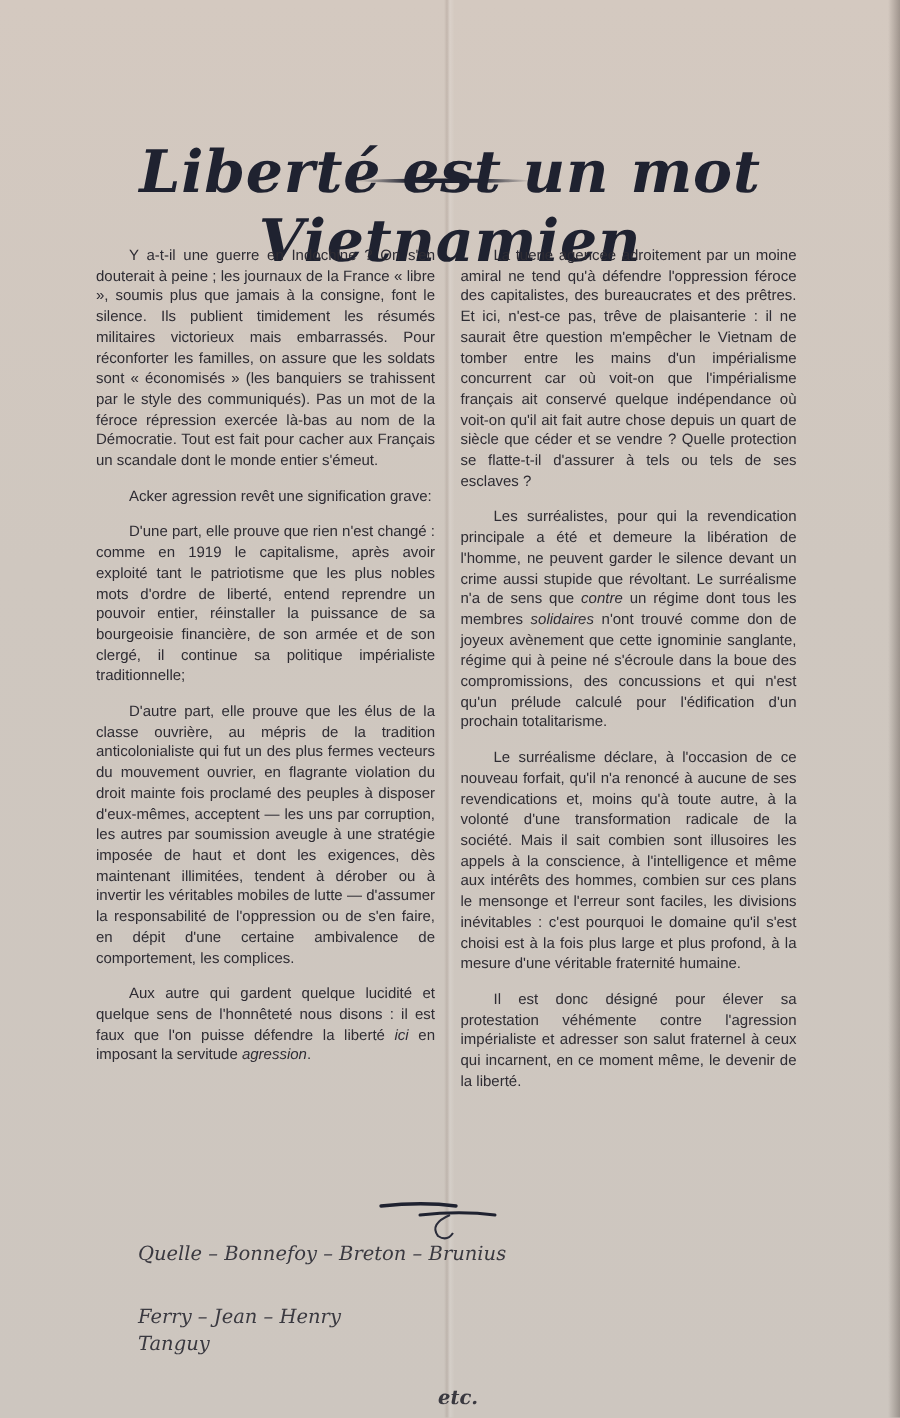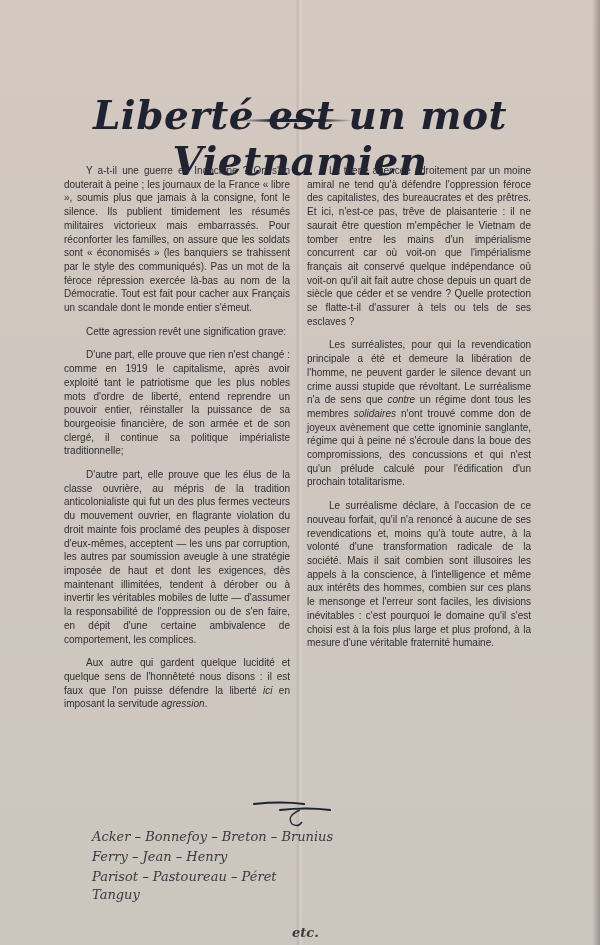--- a/index.html
+++ b/index.html
@@ -38,52 +38,52 @@
   .col em { font-style:italic; }
   .ornament {
     position:absolute; left:252px; top:800px; width:80px; height:30px;
   }
   .signatures {
     position:absolute; left:92px; top:828px; width:360px;
     font-family:"DejaVu Serif", serif; font-style:italic;
     font-size:13px; color:#3a3940; line-height:18px;
   }
   .sig-line { white-space:nowrap; }
-  .sig-line.gap { margin-top:2px; }
+  .sig-line.gap { margin-top:24px; }
   .etc { position:absolute; left:200px; top:96px;font-weight:bold; }
 </style>
 </head>
 <body>
 
 <div class="sheet">
 
   <h1 class="title">Liberté est un mot Vietnamien</h1>
   <div class="rule"></div>
 
   <div class="col left">
     <p>Y a-t-il une guerre en Indochine ? On s'en douterait à peine ; les journaux de la France « libre », soumis plus que jamais à la consigne, font le silence. Ils publient timidement les résumés militaires victorieux mais embarrassés. Pour réconforter les familles, on assure que les soldats sont « économisés » (les banquiers se trahissent par le style des communiqués). Pas un mot de la féroce répression exercée là-bas au nom de la Démocratie. Tout est fait pour cacher aux Français un scandale dont le monde entier s'émeut.</p>
-    <p>Cette agression revêt une signification grave:</p>
+    <p>Acker agression revêt une signification grave:</p>
     <p>D'une part, elle prouve que rien n'est changé : comme en 1919 le capitalisme, après avoir exploité tant le patriotisme que les plus nobles mots d'ordre de liberté, entend reprendre un pouvoir entier, réinstaller la puissance de sa bourgeoisie financière, de son armée et de son clergé, il continue sa politique impérialiste traditionnelle;</p>
     <p>D'autre part, elle prouve que les élus de la classe ouvrière, au mépris de la tradition anticolonialiste qui fut un des plus fermes vecteurs du mouvement ouvrier, en flagrante violation du droit mainte fois proclamé des peuples à disposer d'eux-mêmes, acceptent — les uns par corruption, les autres par soumission aveugle à une stratégie imposée de haut et dont les exigences, dès maintenant illimitées, tendent à dérober ou à invertir les véritables mobiles de lutte — d'assumer la responsabilité de l'oppression ou de s'en faire, en dépit d'une certaine ambivalence de comportement, les complices.</p>
     <p><span>Aux autre qui gardent quelque lucidité et quelque sens de l'honnêteté nous disons : il est faux que l'on puisse défendre la liberté </span><em>ici</em><span> en imposant la servitude </span><em>agression</em><span>.</span></p>
   </div>
 
   <div class="col right">
     <p>La tuerie agencée adroitement par un moine amiral ne tend qu'à défendre l'oppression féroce des capitalistes, des bureaucrates et des prêtres. Et ici, n'est-ce pas, trêve de plaisanterie : il ne saurait être question m'empêcher le Vietnam de tomber entre les mains d'un impérialisme concurrent car où voit-on que l'impérialisme français ait conservé quelque indépendance où voit-on qu'il ait fait autre chose depuis un quart de siècle que céder et se vendre ? Quelle protection se flatte-t-il d'assurer à tels ou tels de ses esclaves ?</p>
     <p><span>Les surréalistes, pour qui la revendication principale a été et demeure la libération de l'homme, ne peuvent garder le silence devant un crime aussi stupide que révoltant. Le surréalisme n'a de sens que </span><em>contre</em><span> un régime dont tous les membres </span><em>solidaires</em><span> n'ont trouvé comme don de joyeux avènement que cette ignominie sanglante, régime qui à peine né s'écroule dans la boue des compromissions, des concussions et qui n'est qu'un prélude calculé pour l'édification d'un prochain totalitarisme.</span></p>
     <p>Le surréalisme déclare, à l'occasion de ce nouveau forfait, qu'il n'a renoncé à aucune de ses revendications et, moins qu'à toute autre, à la volonté d'une transformation radicale de la société. Mais il sait combien sont illusoires les appels à la conscience, à l'intelligence et même aux intérêts des hommes, combien sur ces plans le mensonge et l'erreur sont faciles, les divisions inévitables : c'est pourquoi le domaine qu'il s'est choisi est à la fois plus large et plus profond, à la mesure d'une véritable fraternité humaine.</p>
+    <p>Il est donc désigné pour élever sa protestation véhémente contre l'agression impérialiste et adresser son salut fraternel à ceux qui incarnent, en ce moment même, le devenir de la liberté.</p>
   </div>
 
   <svg class="ornament" viewBox="0 0 80 30">
     <path d="M2 4 Q30 1 52 4" stroke="#1f2230" stroke-width="2.2" fill="none" stroke-linecap="round"></path>
     <path d="M28 10 Q55 7 78 10" stroke="#1f2230" stroke-width="2" fill="none" stroke-linecap="round"></path>
     <path d="M48 10 Q34 16 40 24 Q46 28 50 22" stroke="#2a2c3a" stroke-width="1.4" fill="none"></path>
   </svg>
 
   <div class="signatures">
-    <div class="sig-line">Acker – Bonnefoy – Breton – Brunius</div>
+    <div class="sig-line">Quelle – Bonnefoy – Breton – Brunius</div>
     <div class="sig-line gap">Ferry – Jean – Henry</div>
-    <div class="sig-line gap">Parisot – Pastoureau – Péret</div>
     <div class="sig-line">Tanguy</div>
     <div class="etc">etc.</div>
   </div>
 
 </div>
 
 </body></html>

